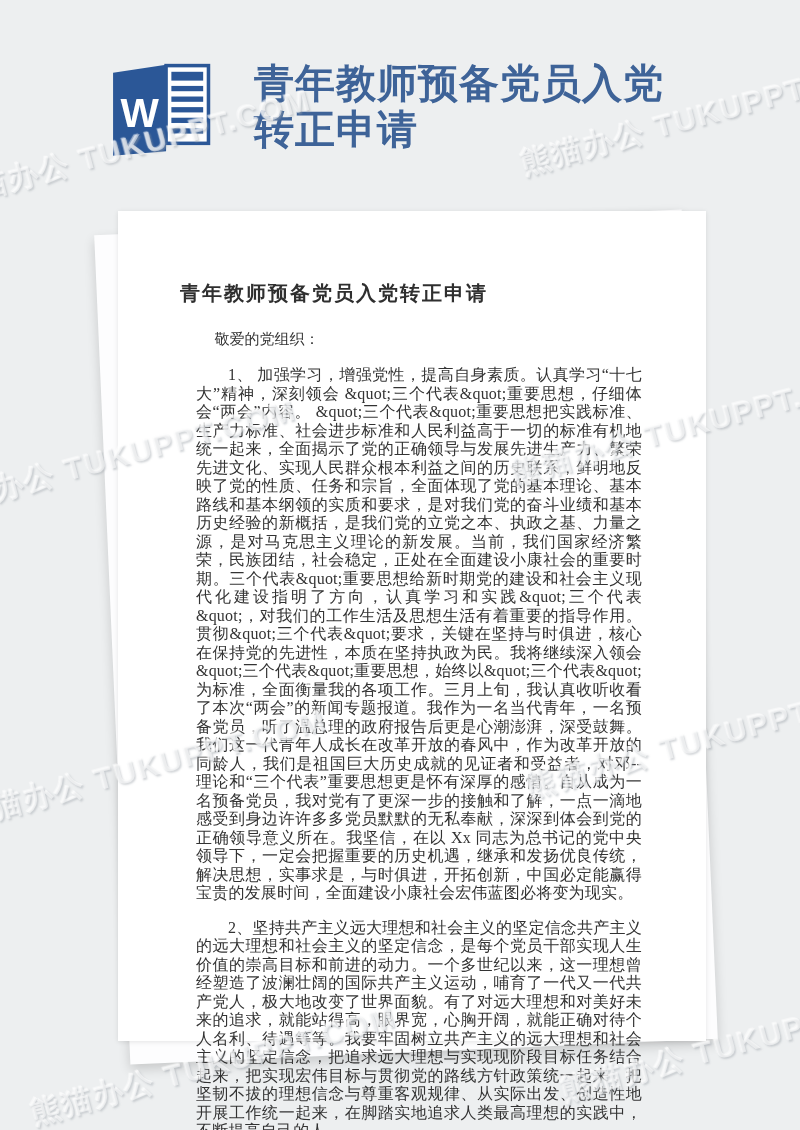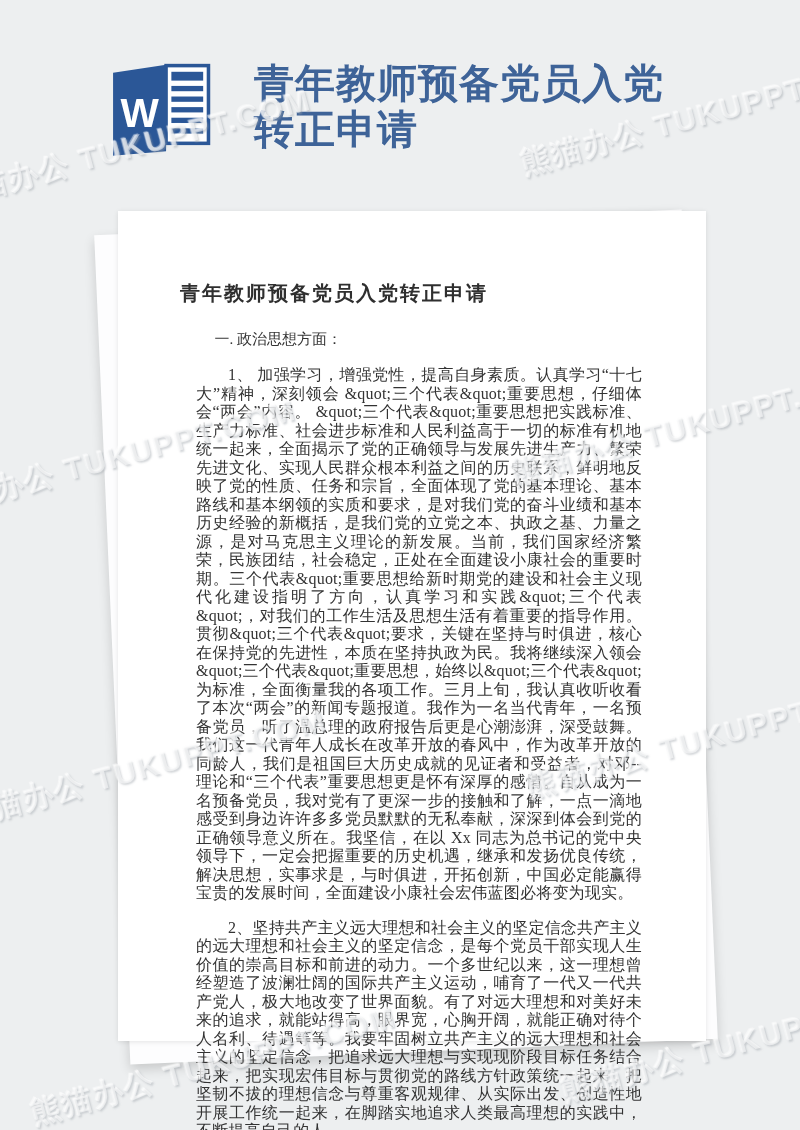--- a/index.html
+++ b/index.html
@@ -68,21 +68,21 @@
         <text x="38" y="76" text-anchor="middle" font-family="Liberation Sans, sans-serif" font-size="46" font-weight="700" fill="#ffffff">W</text>
       </svg>
     </span>
     <h1 class="hero-title">青年教师预备党员入党转正申请</h1>
   </header>
 
   <div class="page-behind"></div>
 
   <section class="page">
     <h2 class="doc-title">青年教师预备党员入党转正申请</h2>
-    <p class="section-heading">一. 政治思想方面：</p>
+    <p class="salutation">敬爱的党组织：</p>
     <p class="para">1、 加强学习，增强党性，提高自身素质。认真学习“十七大”精神，深刻领会 &amp;quot;三个代表&amp;quot;重要思想，仔细体会“两会”内容。 &amp;quot;三个代表&amp;quot;重要思想把实践标准、生产力标准、社会进步标准和人民利益高于一切的标准有机地统一起来，全面揭示了党的正确领导与发展先进生产力、繁荣先进文化、实现人民群众根本利益之间的历史联系，鲜明地反映了党的性质、任务和宗旨，全面体现了党的基本理论、基本路线和基本纲领的实质和要求，是对我们党的奋斗业绩和基本历史经验的新概括，是我们党的立党之本、执政之基、力量之源，是对马克思主义理论的新发展。当前，我们国家经济繁荣，民族团结，社会稳定，正处在全面建设小康社会的重要时期。三个代表&amp;quot;重要思想给新时期党的建设和社会主义现代化建设指明了方向，认真学习和实践&amp;quot;三个代表&amp;quot;，对我们的工作生活及思想生活有着重要的指导作用。贯彻&amp;quot;三个代表&amp;quot;要求，关键在坚持与时俱进，核心在保持党的先进性，本质在坚持执政为民。我将继续深入领会&amp;quot;三个代表&amp;quot;重要思想，始终以&amp;quot;三个代表&amp;quot;为标准，全面衡量我的各项工作。三月上旬，我认真收听收看了本次“两会”的新闻专题报道。我作为一名当代青年，一名预备党员，听了温总理的政府报告后更是心潮澎湃，深受鼓舞。我们这一代青年人成长在改革开放的春风中，作为改革开放的同龄人，我们是祖国巨大历史成就的见证者和受益者，对邓--理论和“三个代表”重要思想更是怀有深厚的感情。自从成为一名预备党员，我对党有了更深一步的接触和了解，一点一滴地感受到身边许许多多党员默默的无私奉献，深深到体会到党的正确领导意义所在。我坚信，在以 Xx 同志为总书记的党中央领导下，一定会把握重要的历史机遇，继承和发扬优良传统，解决思想，实事求是，与时俱进，开拓创新，中国必定能赢得宝贵的发展时间，全面建设小康社会宏伟蓝图必将变为现实。</p>
     <p class="para">2、坚持共产主义远大理想和社会主义的坚定信念共产主义的远大理想和社会主义的坚定信念，是每个党员干部实现人生价值的崇高目标和前进的动力。一个多世纪以来，这一理想曾经塑造了波澜壮阔的国际共产主义运动，哺育了一代又一代共产党人，极大地改变了世界面貌。有了对远大理想和对美好未来的追求，就能站得高，眼界宽，心胸开阔，就能正确对待个人名利、待遇等等。我要牢固树立共产主义的远大理想和社会主义的坚定信念，把追求远大理想与实现现阶段目标任务结合起来，把实现宏伟目标与贯彻党的路线方针政策统一起来，把坚韧不拔的理想信念与尊重客观规律、从实际出发、创造性地开展工作统一起来，在脚踏实地追求人类最高理想的实践中，不断提高自己的人</p>
     <div class="doc-footer">https://tukuppt.com</div>
   </section>
 
   <div class="watermark-layer">
     <span class="wm">熊猫办公 TUKUPPT.COM</span>
     <span class="wm">熊猫办公 TUKUPPT.COM</span>
     <span class="wm">熊猫办公 TUKUPPT.COM</span>
     <span class="wm">熊猫办公 TUKUPPT.COM</span>

